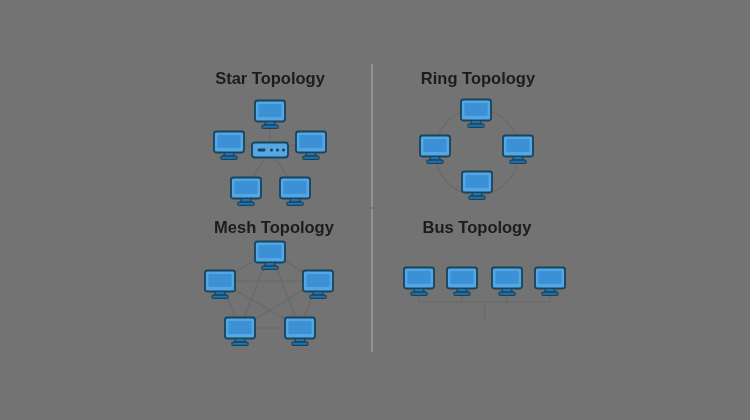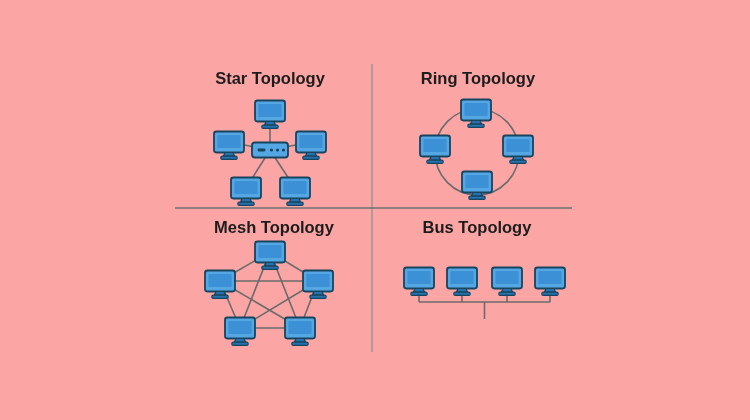--- a/index.html
+++ b/index.html
@@ -4,21 +4,21 @@
 <style>
   html, body {
     margin: 0;
     padding: 0;
     background: #ffffff;
   }
   .canvas {
     position: relative;
     width: 750px;
     height: 420px;
-    background: #fca5a5;
+    background: #737373;
     overflow: hidden;
     font-family: "Liberation Sans", sans-serif;
   }
   .topo-title {
     font-family: "Liberation Sans", sans-serif;
     font-size: 16.5px;
     font-weight: 700;
     fill: var(--title-text, #1c1c1c);
   }
   .pc-frame {

